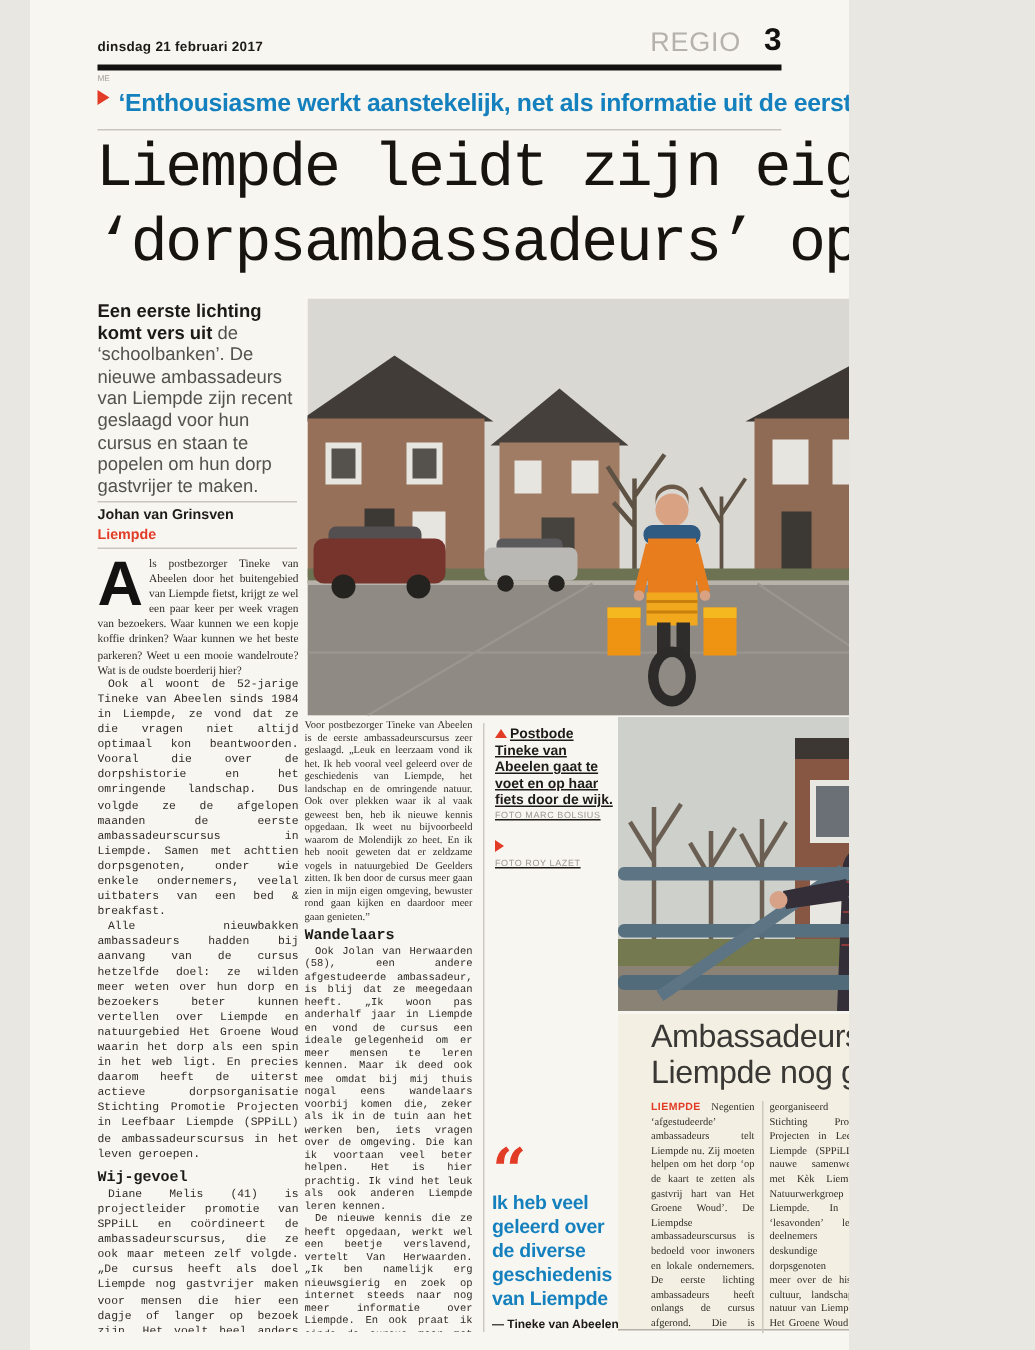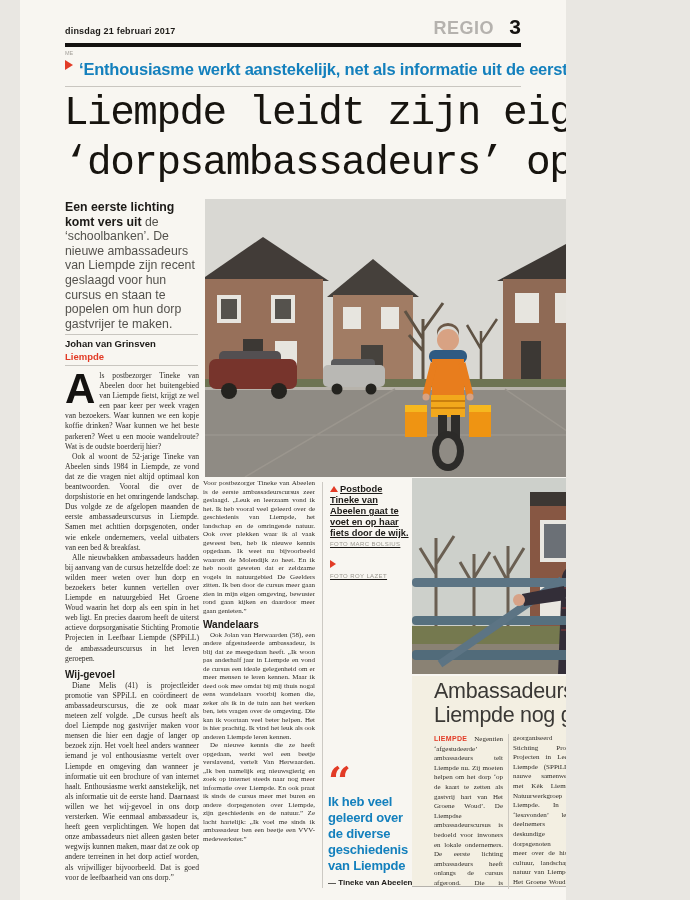--- a/index.html
+++ b/index.html
@@ -2,21 +2,21 @@
 <html><head>
 <meta charset="utf-8">
 <style>
   html,body{margin:0;padding:0;background:#e9e7e2;}
   .page{position:relative;width:546px;height:900px;background:#f8f6f1;overflow:hidden;
         font-family:"Liberation Sans",sans-serif;color:#1d1b18;margin-left:20px;}
   .abs{position:absolute;}
 
   
   .date{left:45px;top:26px;font-size:9px;font-weight:bold;letter-spacing:.2px;}
-  .section{right:72px;top:18px;font-size:18px;font-weight:bold;color:#b5b2ae;letter-spacing:.5px;}
+  .section{right:72px;top:18px;font-size:18px;font-weight:normal;color:#b5b2ae;letter-spacing:.5px;}
   .pageno{right:45px;top:15px;font-size:21px;font-weight:bold;color:#141210;}
   .toprule{left:45px;right:45px;top:43px;height:4px;background:#141210;}
   .edition{left:45px;top:50px;font-size:5.5px;color:#a5a29c;}
 
   
   .banner{left:45px;top:60px;width:600px;display:flex;align-items:flex-start;gap:6px;}
   .tri-r{width:0;height:0;border-left:8px solid #e23b26;border-top:5px solid transparent;border-bottom:5px solid transparent;}
   .banner-text{font-size:16.5px;font-weight:bold;color:#1480bd;letter-spacing:-.2px;white-space:nowrap;}
   .bannerrule{left:45px;right:45px;top:86px;height:1px;background:#c9c6c0;}
 
@@ -28,21 +28,21 @@
   .intro{left:45px;top:200px;width:131px;font-size:12.3px;line-height:14.6px;color:#54524d;}
   .intro b{color:#1c1a17;}
   .rule-a{left:45px;top:334px;width:133px;height:1px;background:#c9c6c0;}
   .author{left:45px;top:338px;font-size:9.5px;font-weight:bold;}
   .loc{left:45px;top:351px;font-size:9.5px;font-weight:bold;color:#e23b26;}
   .rule-b{left:45px;top:365px;width:133px;height:1px;background:#c9c6c0;}
 
   
   .body{font-family:"Liberation Serif",serif;text-align:justify;color:#2e2b27;}
   .body p{margin:0;}
-  .body p + p{text-indent:7px;}
+  .body p + p{text-indent:7px;font-family:Liberation Mono, monospace;}
   .col1{left:45px;top:371px;width:134px;height:517px;font-size:7.6px;line-height:10.1px;overflow:hidden;}
   .col2{left:183px;top:479px;width:112px;height:409px;font-size:7px;line-height:8.5px;overflow:hidden;}
   .subhead{font-family:"Liberation Sans",sans-serif;font-weight:bold;font-size:10px;color:#1d1b18;
            margin:6px 0 1px 0 !important;text-indent:0 !important;text-align:left;}
   .dropcap{float:left;font-family:"Liberation Sans",sans-serif;font-weight:900;font-size:42px;
            line-height:31px;padding:2px 4px 0 0;color:#141210;}
   .vrule{left:302px;top:482px;width:1px;height:406px;background:#ccc9c3;}
 
   
   .capcol{left:310px;top:484px;width:80px;text-decoration:underline;}

